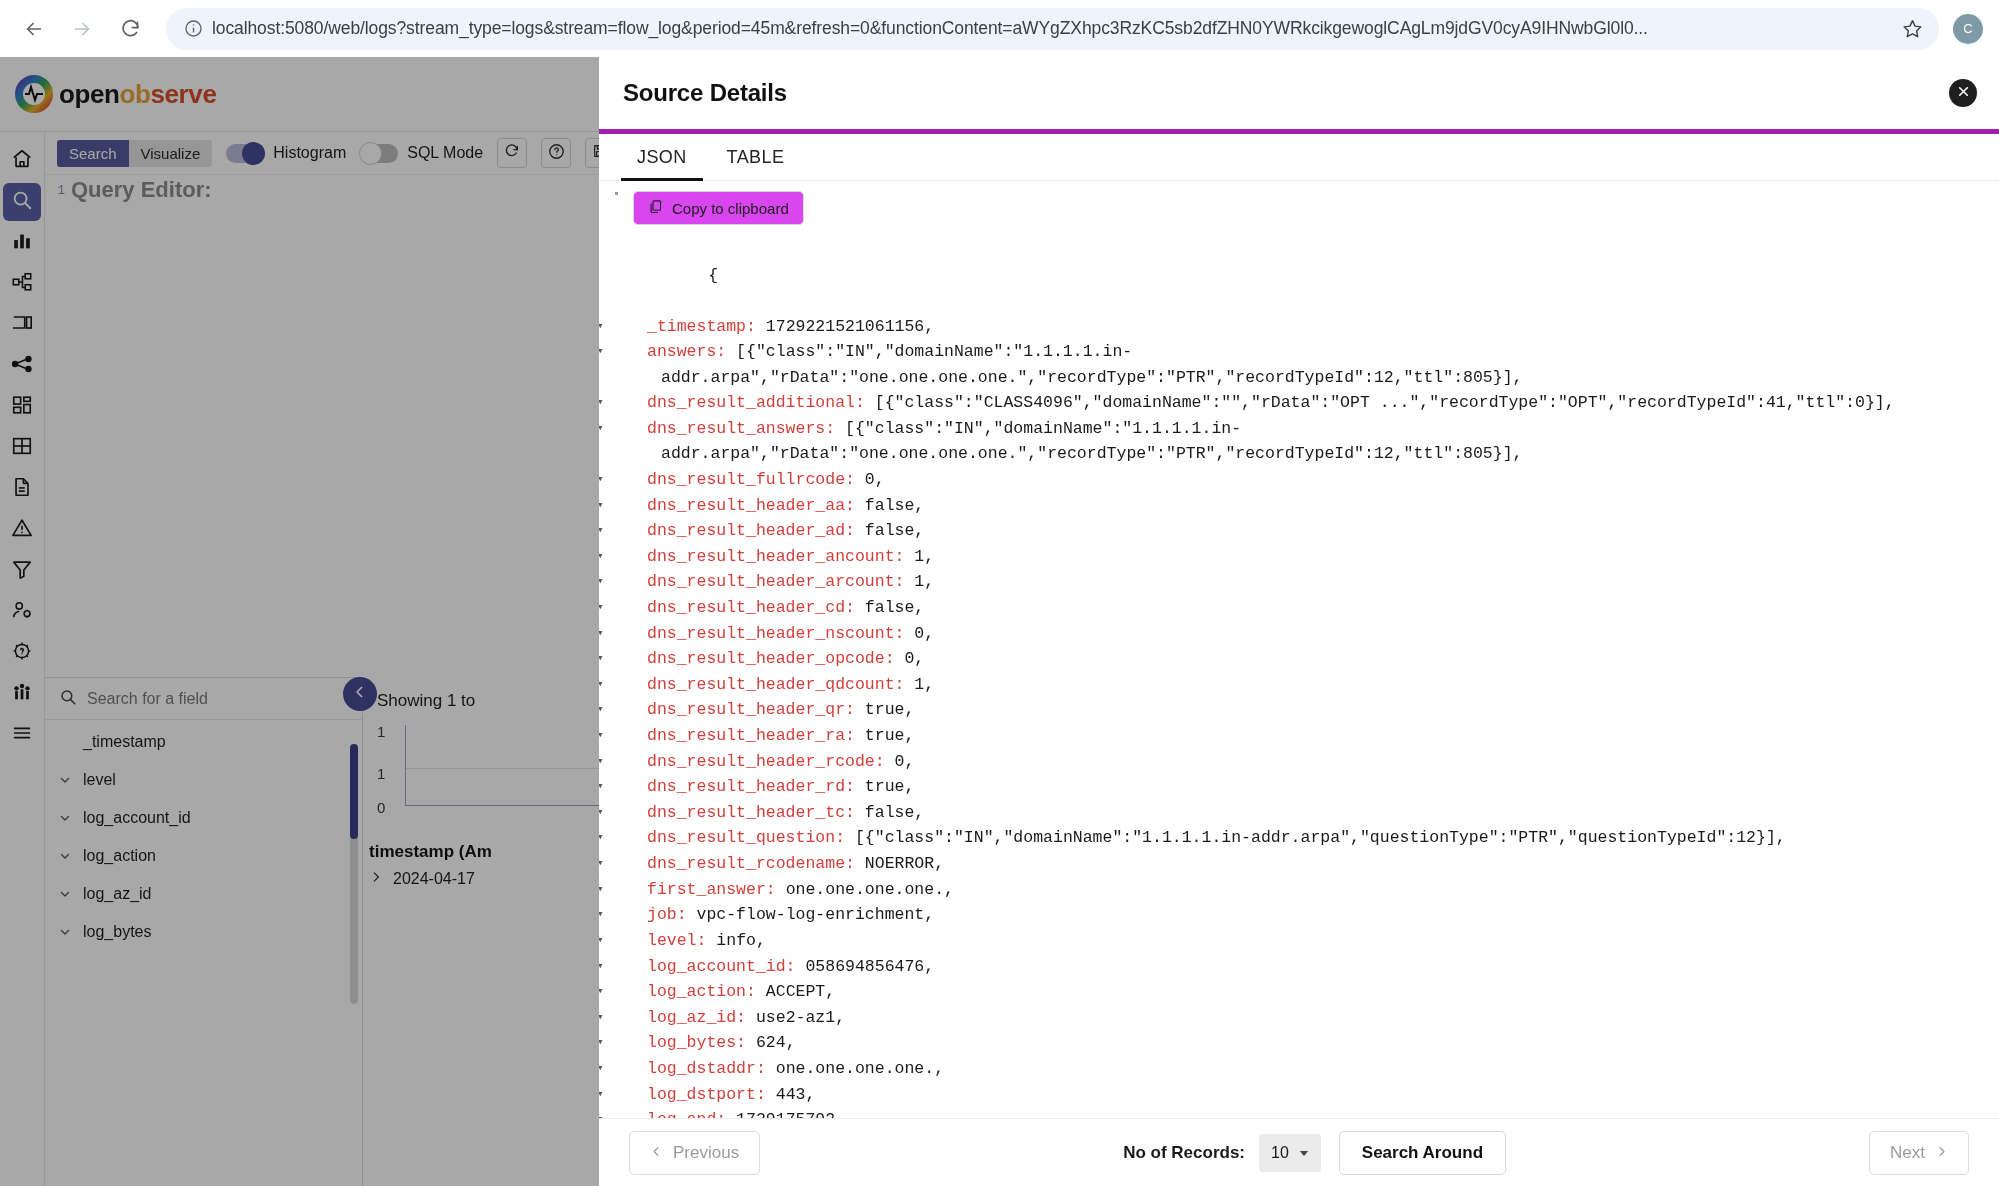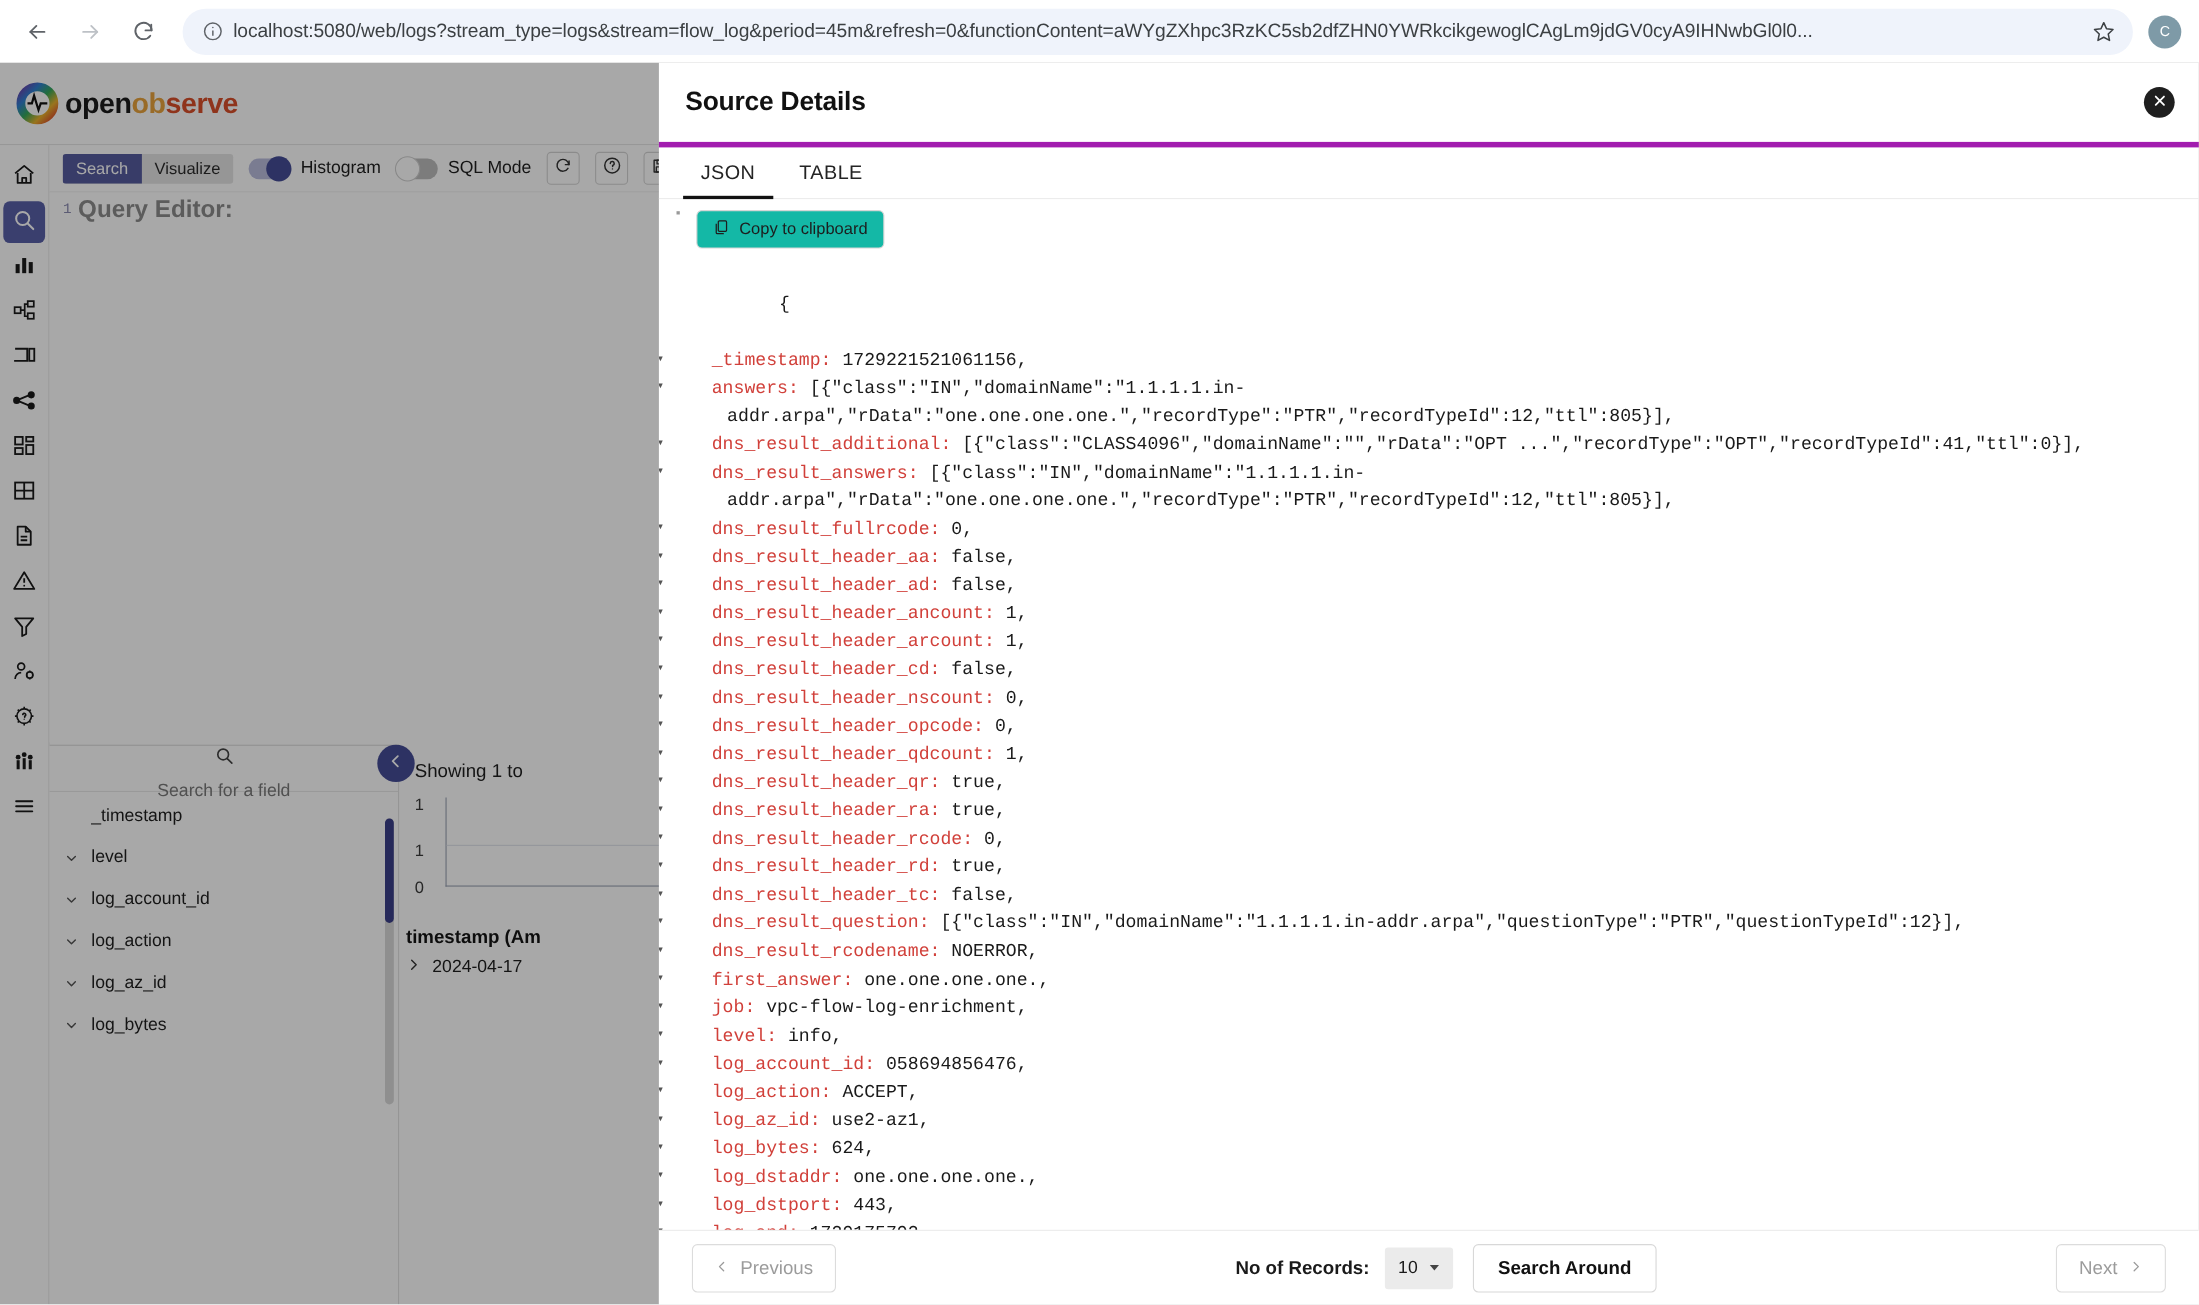--- a/index.html
+++ b/index.html
@@ -119,21 +119,21 @@
     position: absolute; left: 45px; top: 620px; width: 318px; bottom: 0;
     background: #ffffff; border-right: 1px solid #dcdcdc; border-top: 1px solid #dcdcdc;
   }
   .stream-select {
     height: 42px; display: flex; align-items: center; justify-content: space-between;
     padding: 0 10px 0 14px; border-bottom: 1px solid #e4e4e4; font-size: 16px; color: #1f1f1f;
   }
   .field-search {
     height: 42px; display: flex; align-items: center; gap: 10px;
     padding: 0 14px; border-bottom: 1px solid #e8e8e8;
-    font-size: 16px; color: #7a7a7a; flex-direction: column;
+    font-size: 16px; color: #7a7a7a;
   }
   .field-list { padding-top: 3px; }
   .field-row {
     display: flex; align-items: center; gap: 10px;
     height: 38px; padding-left: 12px; font-size: 16px; color: #1f1f1f;
   }
   .field-row .chev { width: 16px; color: #555; display: flex; align-items: center; justify-content: center; }
   .field-row.no-chev { padding-left: 38px; }
 
   .field-scrollbar {
@@ -193,21 +193,21 @@
   .tab {
     padding: 0 16px 12px 16px; font-size: 18px; color: #242424;
     letter-spacing: 0.4px; position: relative;
   }
   .tab.active::after {
     content: ""; position: absolute; left: 0; right: 0; bottom: -1px; height: 3px; background: #111;
   }
   .modal-body { flex: 1; overflow: hidden; position: relative; padding: 10px 0 0 16px; }
   .copy-btn {
     display: inline-flex; align-items: center; gap: 9px;
-    border: 1px solid #d6d6d6; border-radius: 5px; background: #14b8a6;
+    border: 1px solid #d6d6d6; border-radius: 5px; background: #d946ef;
     padding: 7px 14px; font-size: 15px; color: #1d1d1d; margin-left: 18px;
   }
   .dot-marker { position: absolute; left: 16px; top: 11px; width: 3px; height: 3px; background: #999; }
 
   .json-view {
     margin-top: 12px; padding-left: 14px; padding-right: 10px;
     font-family: "Liberation Mono", monospace;
     font-size: 16.5px; line-height: 25.5px; color: #1a1a1a;
     white-space: pre-wrap; word-break: break-word;
   }

